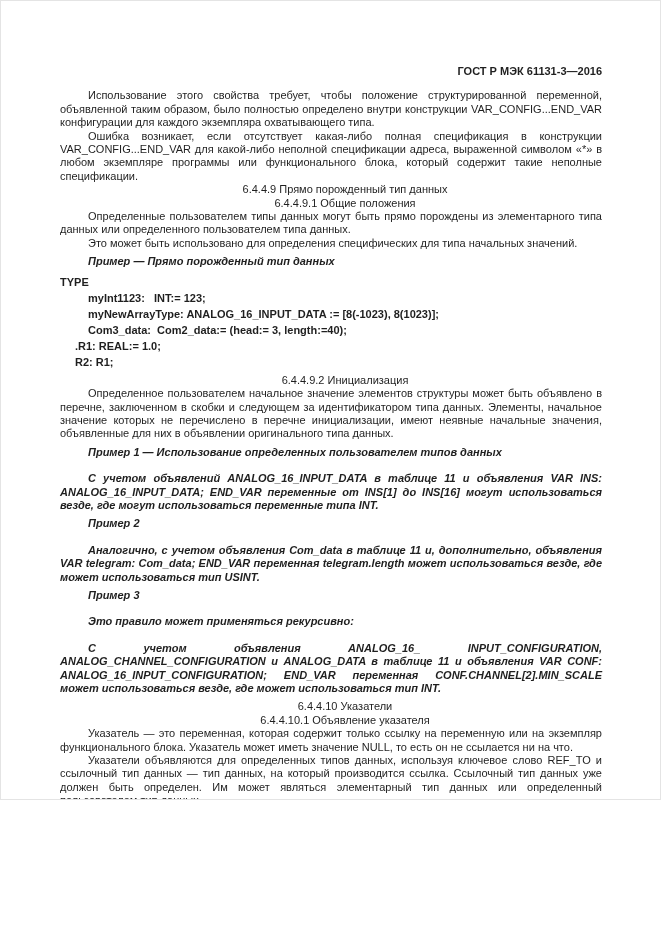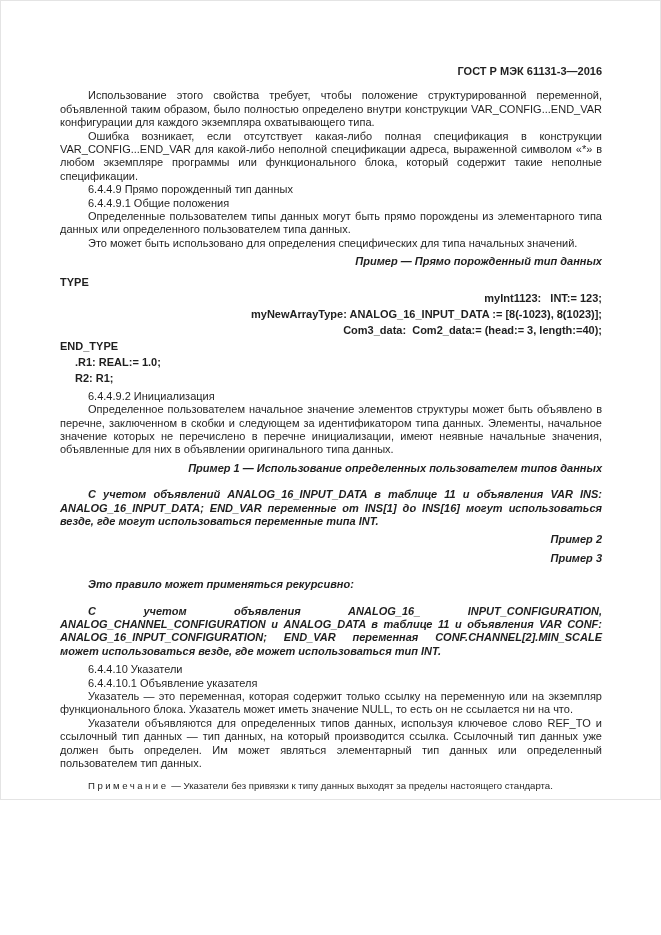--- a/index.html
+++ b/index.html
@@ -26,44 +26,44 @@
     text-align: right;
     font-weight: bold;
     margin: 0 0 11px 0;
   }
   p { margin: 0; }
   .p {
     text-align: justify;
     text-indent: 28px;
   }
   .h {
-    text-align: left;
+    text-align: center;
     text-indent: 28px;
   }
   .ext {
     font-weight: bold;
     font-style: italic;
     text-indent: 28px;
     margin: 5px 0 5px 0;
-    text-align: right;
+    text-align: left;
   }
   .exb {
     font-weight: bold;
     font-style: italic;
     text-indent: 28px;
     text-align: justify;
     margin: 13px 0 5px 0;
   }
   .code {
     font-weight: bold;
     margin: 4px 0 4px 0;
     line-height: 16px;
   }
   .cl { white-space: pre; }
-  .cl.l1 { padding-left: 28px; text-align: right; }
+  .cl.l1 { padding-left: 28px; }
   .cl.l2 { padding-left: 15px; }
   .note {
     font-size: 9.6px;
     line-height: 12px;
     margin-top: 10px;
     text-indent: 28px;
     text-align: justify;
   }
   .note-label { letter-spacing: 2.5px; }
   .pagenum {
@@ -90,32 +90,32 @@
     <p class="p">Определенные пользователем типы данных могут быть прямо порождены из элементарного типа данных или определенного пользователем типа данных.</p>
     <p class="p">Это может быть использовано для определения специфических для типа начальных значений.</p>
 
     <p class="ext">Пример — Прямо порожденный тип данных</p>
 
     <div class="code">
       <div class="cl l0">TYPE</div>
       <div class="cl l1">myInt1123:   INT:= 123;</div>
       <div class="cl l1">myNewArrayType: ANALOG_16_INPUT_DATA := [8(-1023), 8(1023)];</div>
       <div class="cl l1">Com3_data:  Com2_data:= (head:= 3, length:=40);</div>
-      <div class="cl l0">END_TYPE</div>
       <div class="cl l2">.R1: REAL:= 1.0;</div>
       <div class="cl l2">R2: R1;</div>
     </div>
 
     <p class="h">6.4.4.9.2 Инициализация</p>
     <p class="p">Определенное пользователем начальное значение элементов структуры может быть объявлено в перечне, заключенном в скобки и следующем за идентификатором типа данных. Элементы, начальное значение которых не перечислено в перечне инициализации, имеют неявные начальные значения, объявленные для них в объявлении оригинального типа данных.</p>
 
     <p class="ext">Пример 1 — Использование определенных пользователем типов данных</p>
     <p class="exb">С учетом объявлений ANALOG_16_INPUT_DATA в таблице 11 и объявления VAR INS: ANALOG_16_INPUT_DATA; END_VAR переменные от INS[1] до INS[16] могут использоваться везде, где могут использоваться переменные типа INT.</p>
 
     <p class="ext">Пример 2</p>
+    <p class="exb">Аналогично, с учетом объявления Com_data в таблице 11 и, дополнительно, объявления VAR telegram: Com_data; END_VAR переменная telegram.length может использоваться везде, где может использоваться тип USINT.</p>
 
     <p class="ext">Пример 3</p>
     <p class="exb">Это правило может применяться рекурсивно:</p>
     <p class="exb">С учетом объявления ANALOG_16_ INPUT_CONFIGURATION, ANALOG_CHANNEL_CONFIGURATION и ANALOG_DATA в таблице 11 и объявления VAR CONF: ANALOG_16_INPUT_CONFIGURATION; END_VAR переменная CONF.CHANNEL[2].MIN_SCALE может использоваться везде, где может использоваться тип INT.</p>
 
     <p class="h">6.4.4.10 Указатели</p>
     <p class="h">6.4.4.10.1 Объявление указателя</p>
 
     <p class="p">Указатель — это переменная, которая содержит только ссылку на переменную или на экземпляр функционального блока. Указатель может иметь значение NULL, то есть он не ссылается ни на что.</p>
     <p class="p">Указатели объявляются для определенных типов данных, используя ключевое слово REF_TO и ссылочный тип данных — тип данных, на который производится ссылка. Ссылочный тип данных уже должен быть определен. Им может являться элементарный тип данных или определенный пользователем тип данных.</p>

